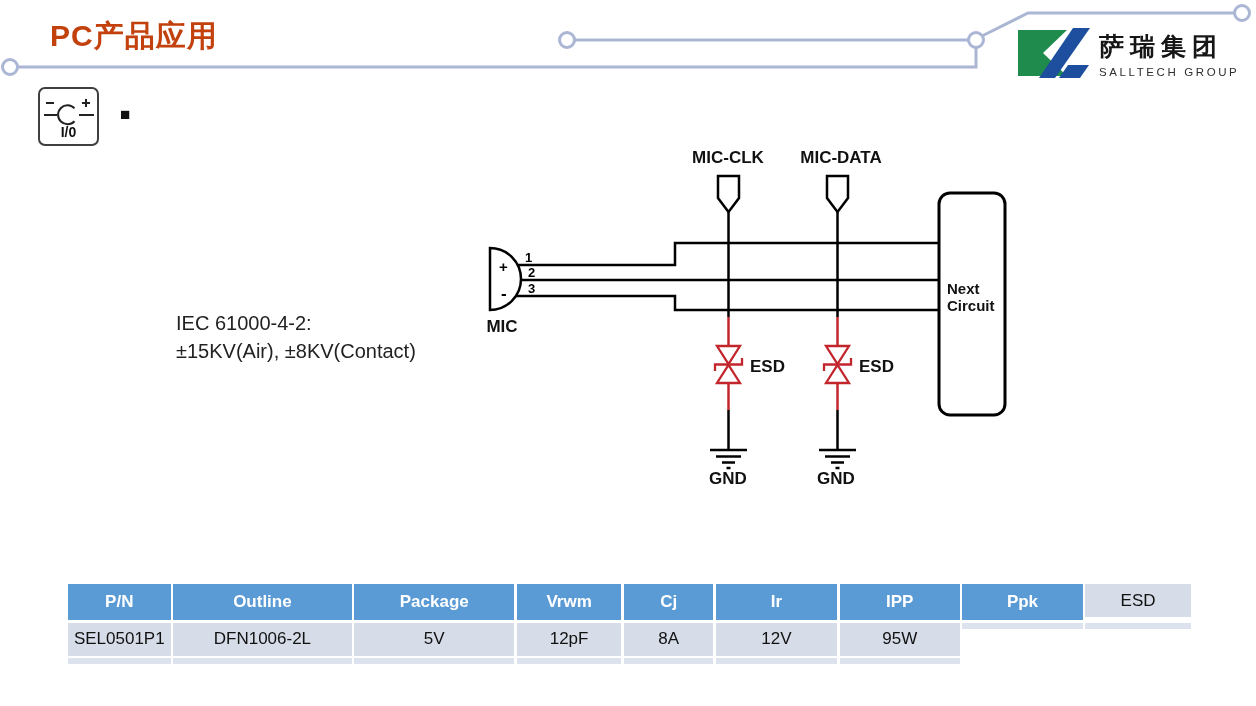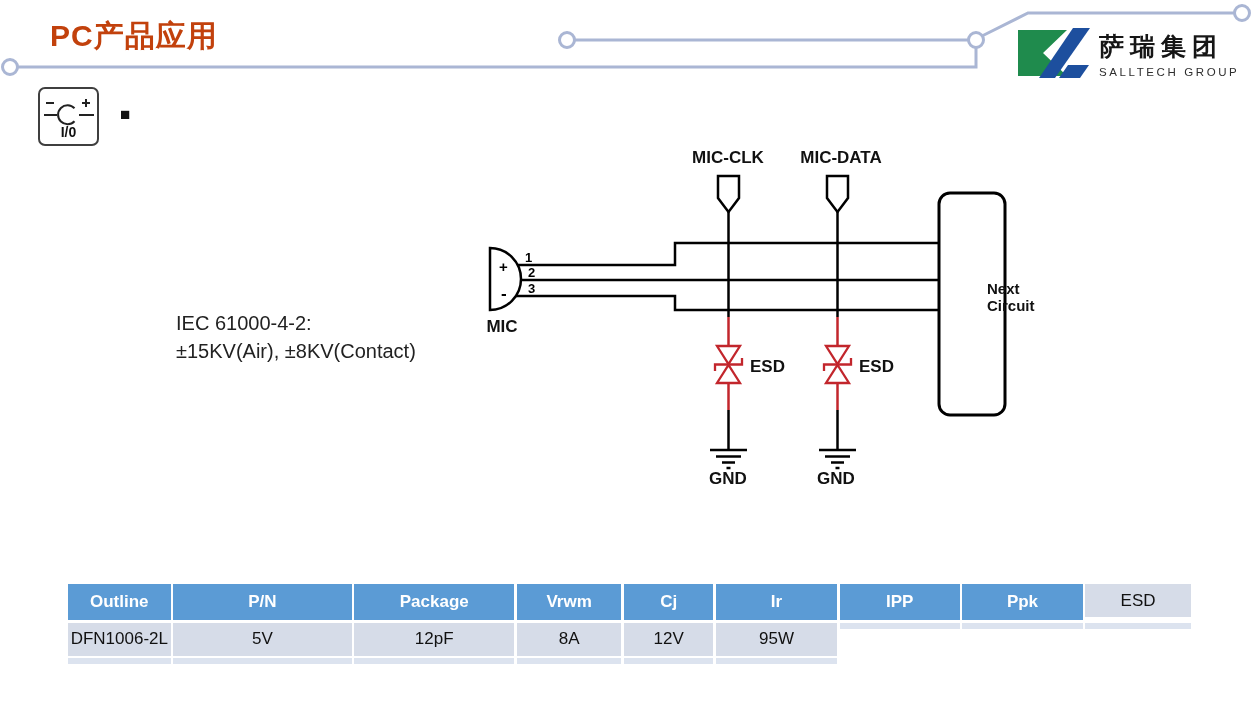--- a/index.html
+++ b/index.html
@@ -34,21 +34,21 @@
   .bullet-square { font-size:17px; color:#111; margin-right:13px; line-height:1; }
   .heading-text { font-size:21px; font-weight:bold; color:#111; letter-spacing:0.5px; }
   
   .iec-note { position:absolute; left:176px; top:309px; font-size:20px; color:#222; line-height:28px; }
   
   .diag-label { position:absolute; font-weight:bold; color:#111; white-space:nowrap; }
   .lbl-center { transform:translateX(-50%); }
   .lbl-17 { font-size:17px; }
   .next-circuit-label {
     position:absolute; left:947px; top:280px; font-size:15px; font-weight:bold;
-    color:#111; line-height:17px;margin-left:40px;
+    color:#111; line-height:17px;
   }
   #circuit-svg { position:absolute; left:440px; top:140px; }
   
   .spec-table {
     position:absolute; left:68px; top:584px; width:1123px;
     display:grid; gap:2.5px;
     grid-template-columns:9.3fr 16.2fr 14.5fr 9.5fr 8.1fr 11fr 10.9fr 10.9fr 9.6fr;
   }
   .th-cell {
     background:#5b9bd5; color:#ffffff; font-weight:bold; font-size:17px;
@@ -169,30 +169,31 @@
   <div class="diag-label lbl-17" style="left:859px; top:357px;">ESD</div>
   <div class="diag-label lbl-center lbl-17" style="left:728px; top:469px;">GND</div>
   <div class="diag-label lbl-center lbl-17" style="left:836px; top:469px;">GND</div>
   <div class="diag-label lbl-center lbl-17" style="left:502px; top:317px;">MIC</div>
   <div class="next-circuit-label">
     <div>Next</div>
     <div>Circuit</div>
   </div>
 
   <div class="spec-table">
+    <div class="th-cell">P/N</div>
     <div class="th-cell">Outline</div>
-    <div class="th-cell">P/N</div>
     <div class="th-cell">Package</div>
     <div class="th-cell">Vrwm</div>
     <div class="th-cell">Cj</div>
     <div class="th-cell">Ir</div>
     <div class="th-cell">IPP</div>
     <div class="th-cell">Ppk</div>
 
     <div class="td-cell">ESD</div>
+    <div class="td-cell">SEL0501P1</div>
     <div class="td-cell">DFN1006-2L</div>
     <div class="td-cell">5V</div>
     <div class="td-cell">12pF</div>
     <div class="td-cell">8A</div>
     <div class="td-cell">12V</div>
     <div class="td-cell">95W</div>
 
     <div class="band-cell"></div>
     <div class="band-cell"></div>
     <div class="band-cell"></div>

